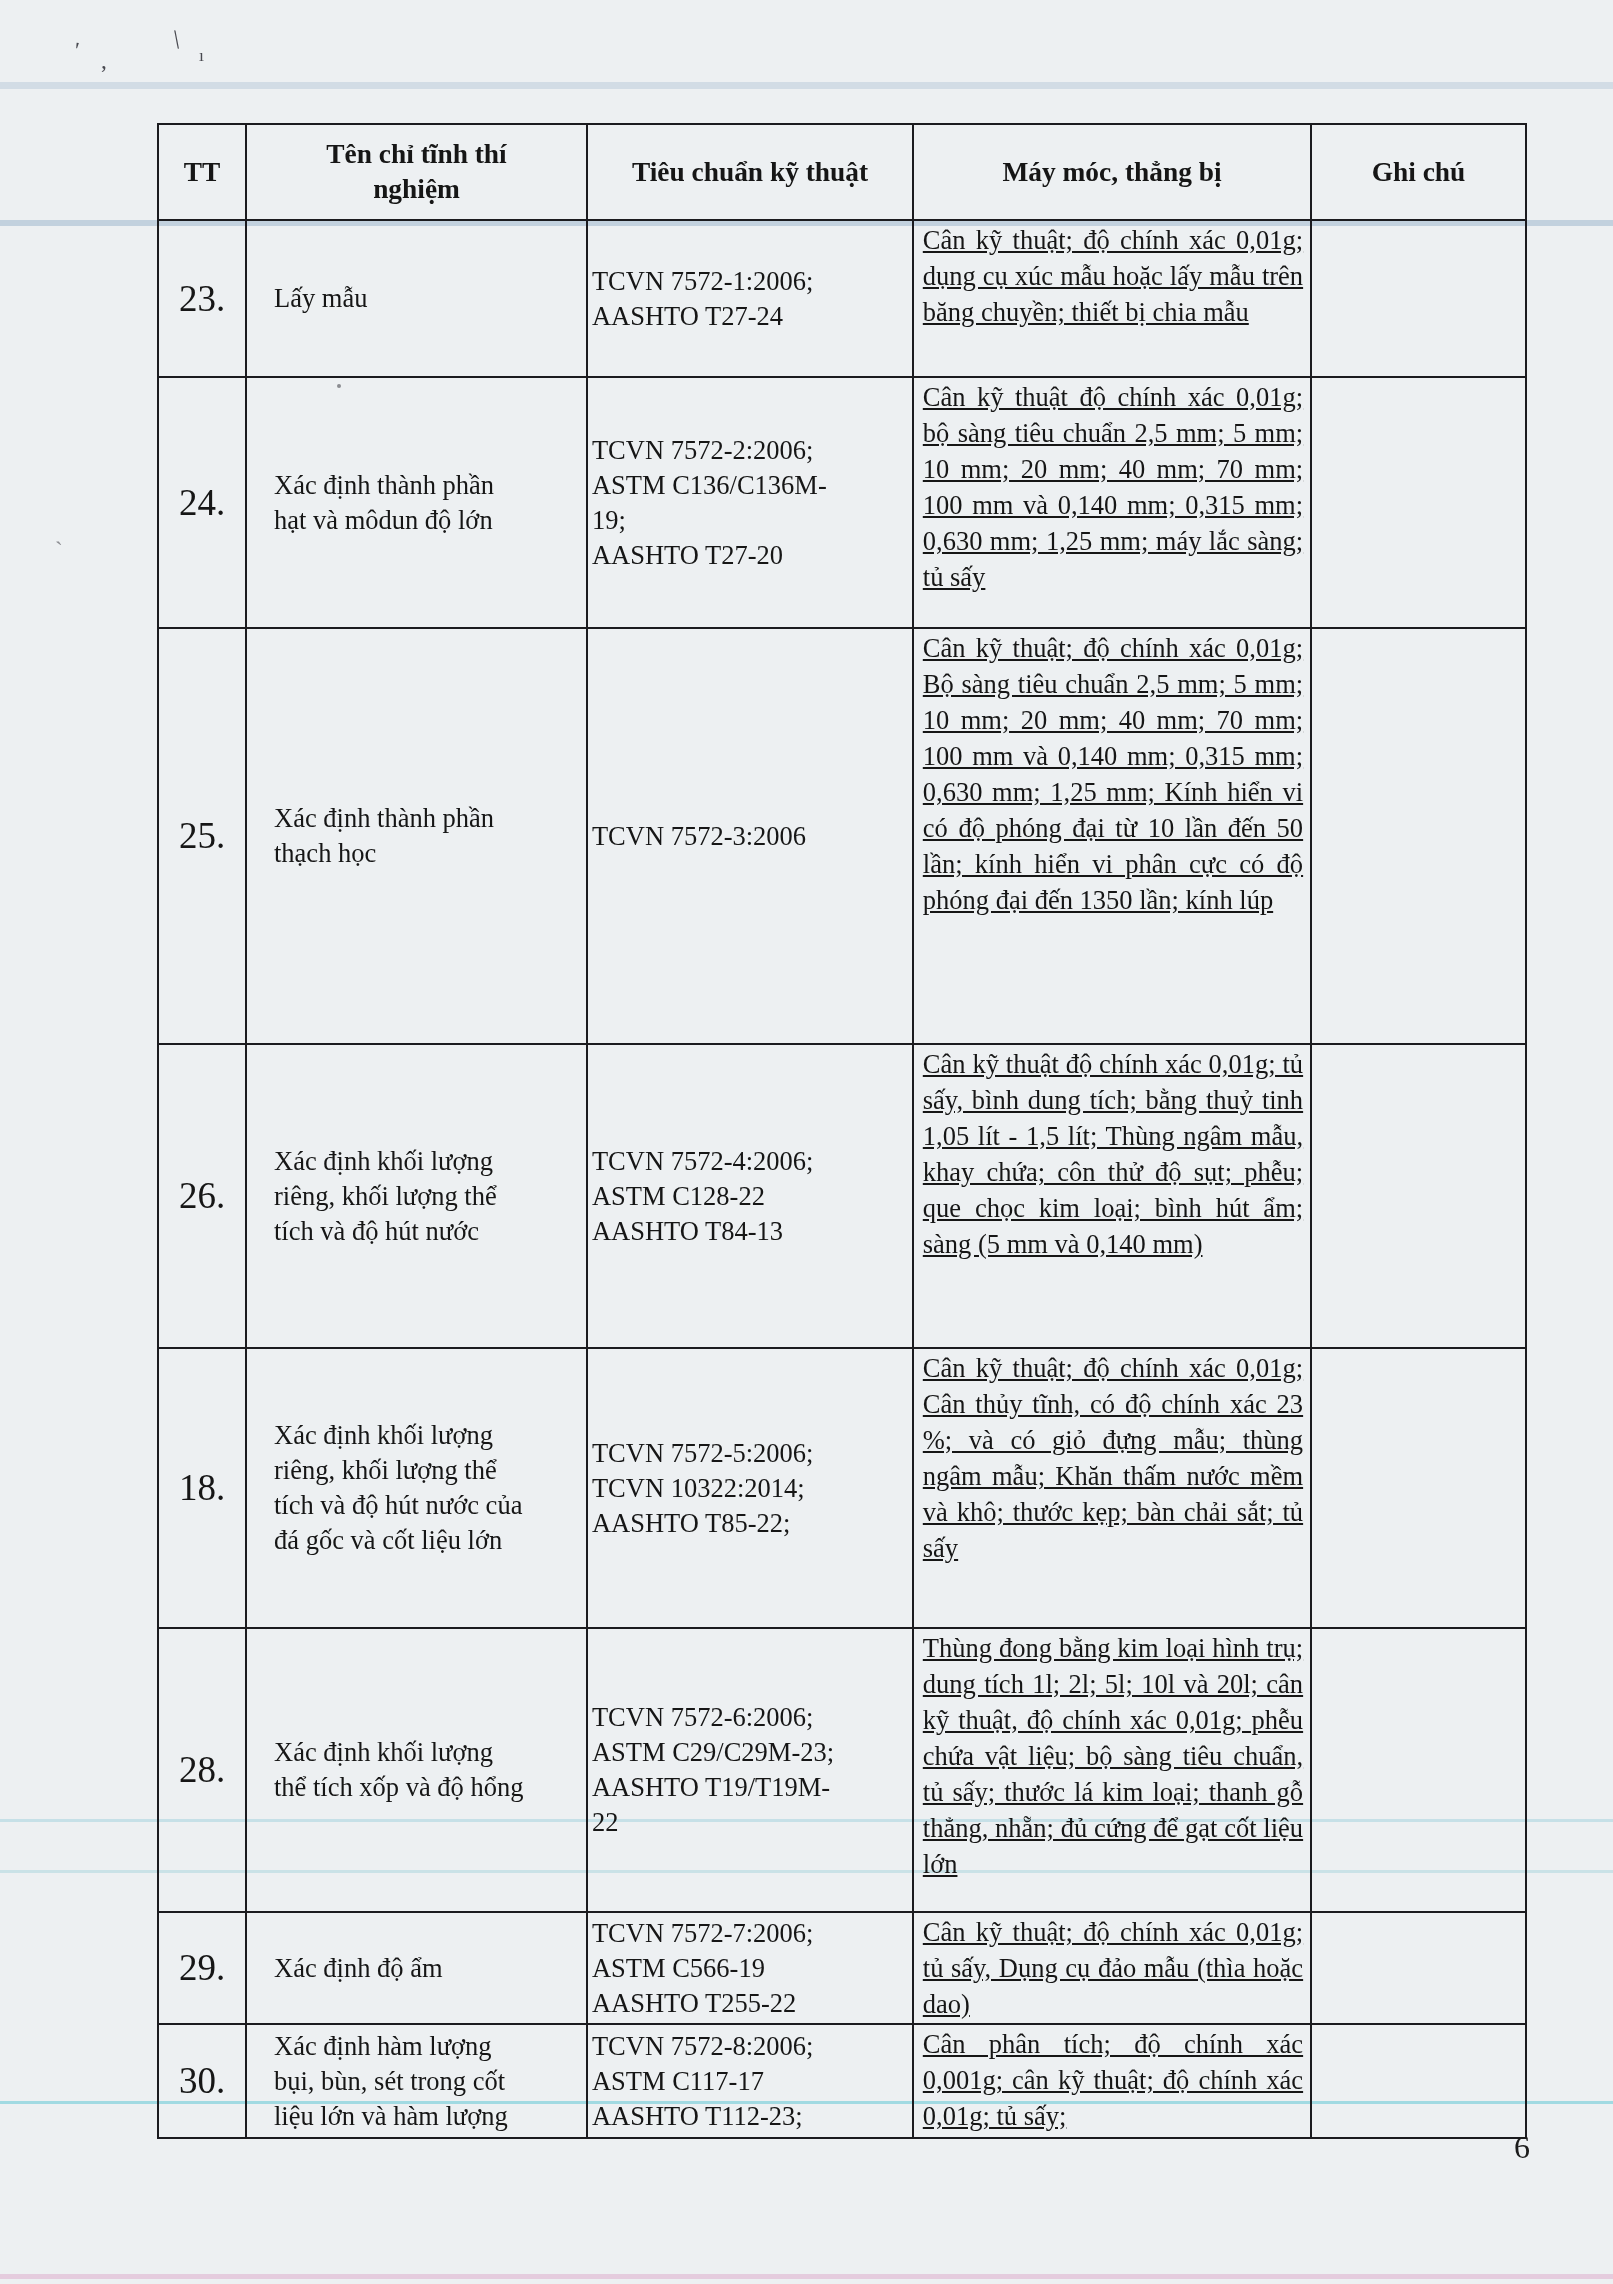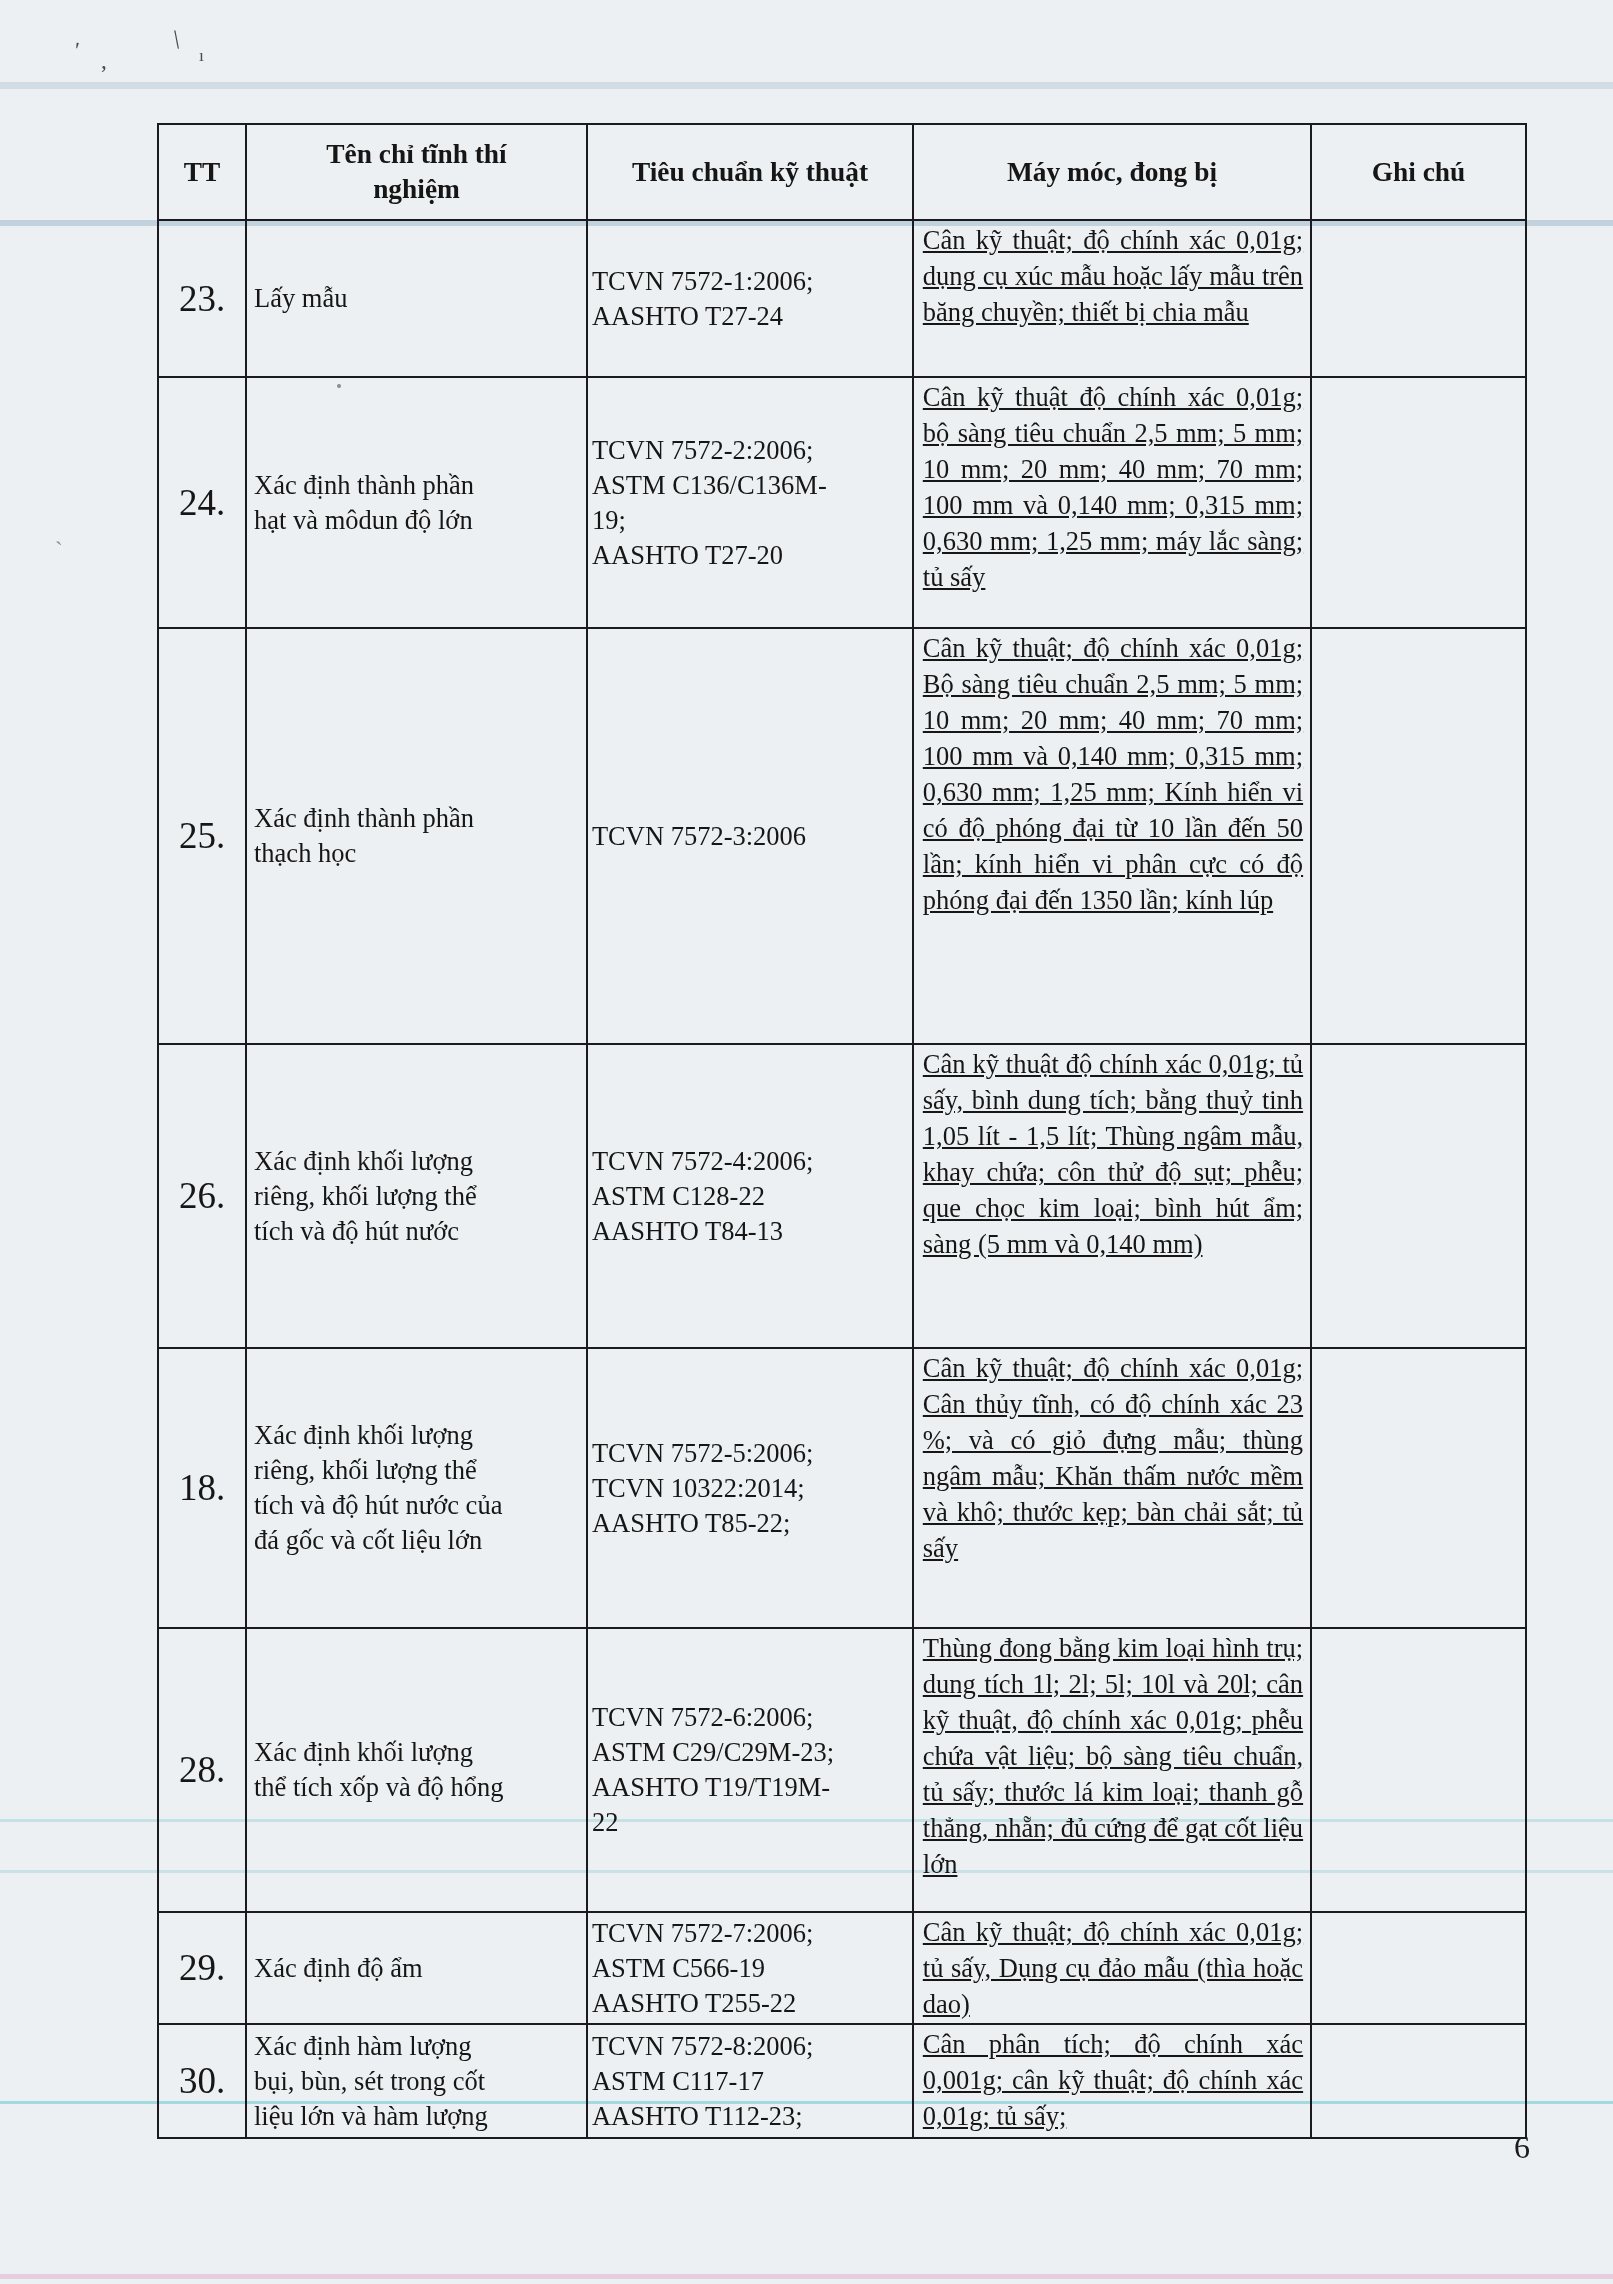--- a/index.html
+++ b/index.html
@@ -31,21 +31,21 @@
     padding:2px 7.8px;
     font-size:26.5px;line-height:36px;
     overflow:hidden;
     background:transparent;
   }
   .doc-table th{
     font-size:27.4px;font-weight:bold;text-align:center;vertical-align:middle;
     line-height:35px;white-space:pre-line;padding:3.9px 2px;
   }
   td.tt{ text-align:center;vertical-align:middle;font-size:37px; }
-  td.name{ text-align:left;vertical-align:middle;white-space:pre-line;line-height:35px;padding-left:7px; }
+  td.name{ text-align:left;vertical-align:middle;white-space:pre-line;line-height:35px;padding-left:27px; }
   td.std{ text-align:left;vertical-align:middle;white-space:pre-line;line-height:35px;padding:2px 3.9px; }
   td.equip{ text-align:justify;vertical-align:top;line-height:36px;padding:1px 6.9px 0 8.8px;text-decoration:underline; }
   td.note{ vertical-align:top; }
   .pagenum{position:absolute;left:1514px;top:2129px;font-size:32px;color:#1c1c1c;}
 </style>
 </head>
 <body>
 
 <div class="scanband band-top"></div>
 <div class="scanband band-header"></div>
@@ -68,21 +68,21 @@
       <col style="width:326px">
       <col style="width:398px">
       <col style="width:215px">
   </colgroup>
   <tbody>
       <tr style="height:96px">
     <th>TT</th>
     <th>Tên chỉ tĩnh thí
 nghiệm</th>
     <th>Tiêu chuẩn kỹ thuật</th>
-    <th>Máy móc, đong bị</th>
+    <th>Máy móc, thẳng bị</th>
     <th>Ghi chú</th>
   </tr>
   <tr style="height:157px">
     <td class="tt">23.</td>
     <td class="name">Lấy mẫu</td>
     <td class="std">TCVN 7572-1:2006;
 AASHTO T27-24</td>
     <td class="equip">Cân kỹ thuật; độ chính xác 0,01g; dụng cụ xúc mẫu hoặc lấy mẫu trên băng chuyền; thiết bị chia mẫu</td>
     <td class="note"></td>
   </tr>

